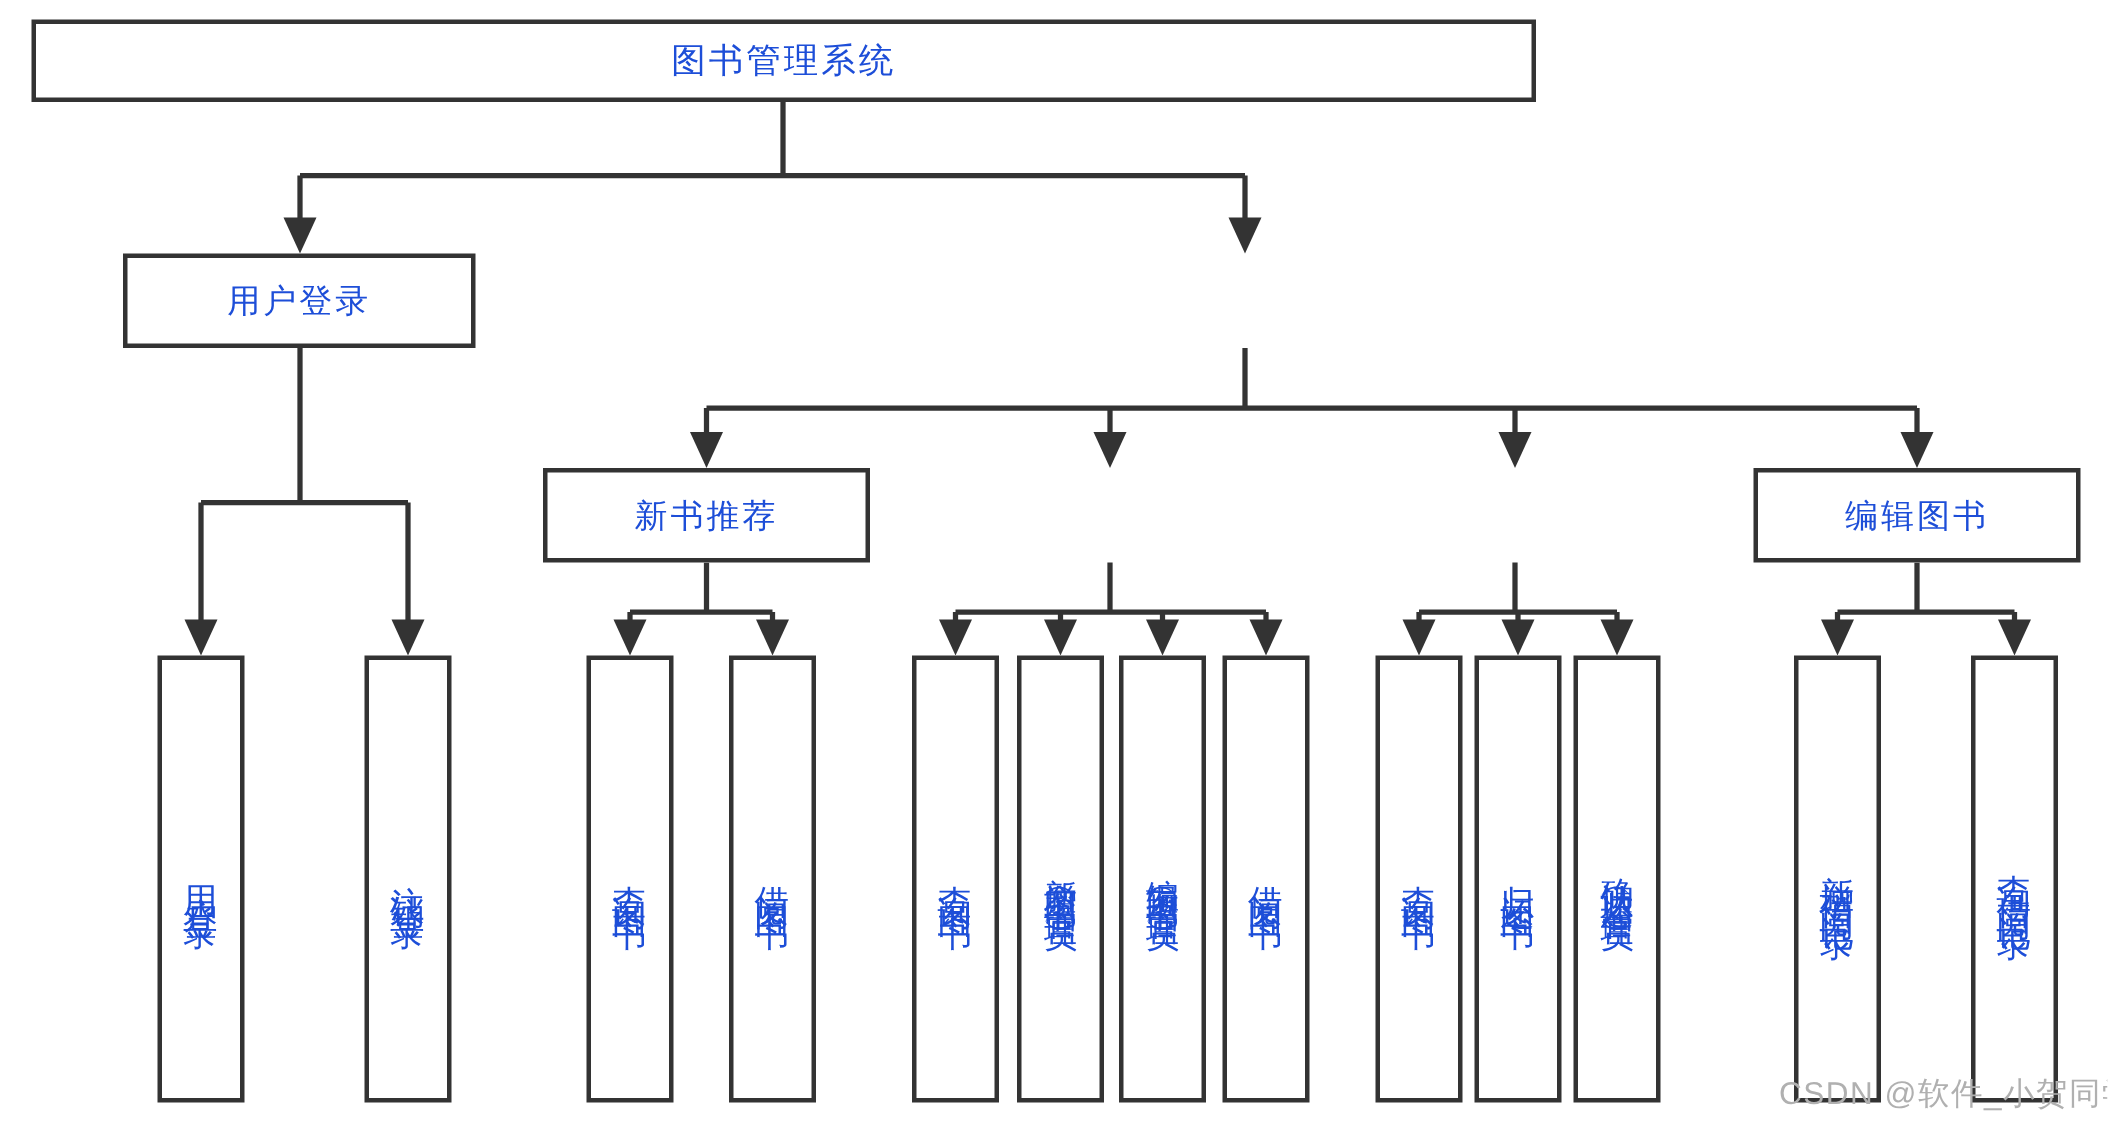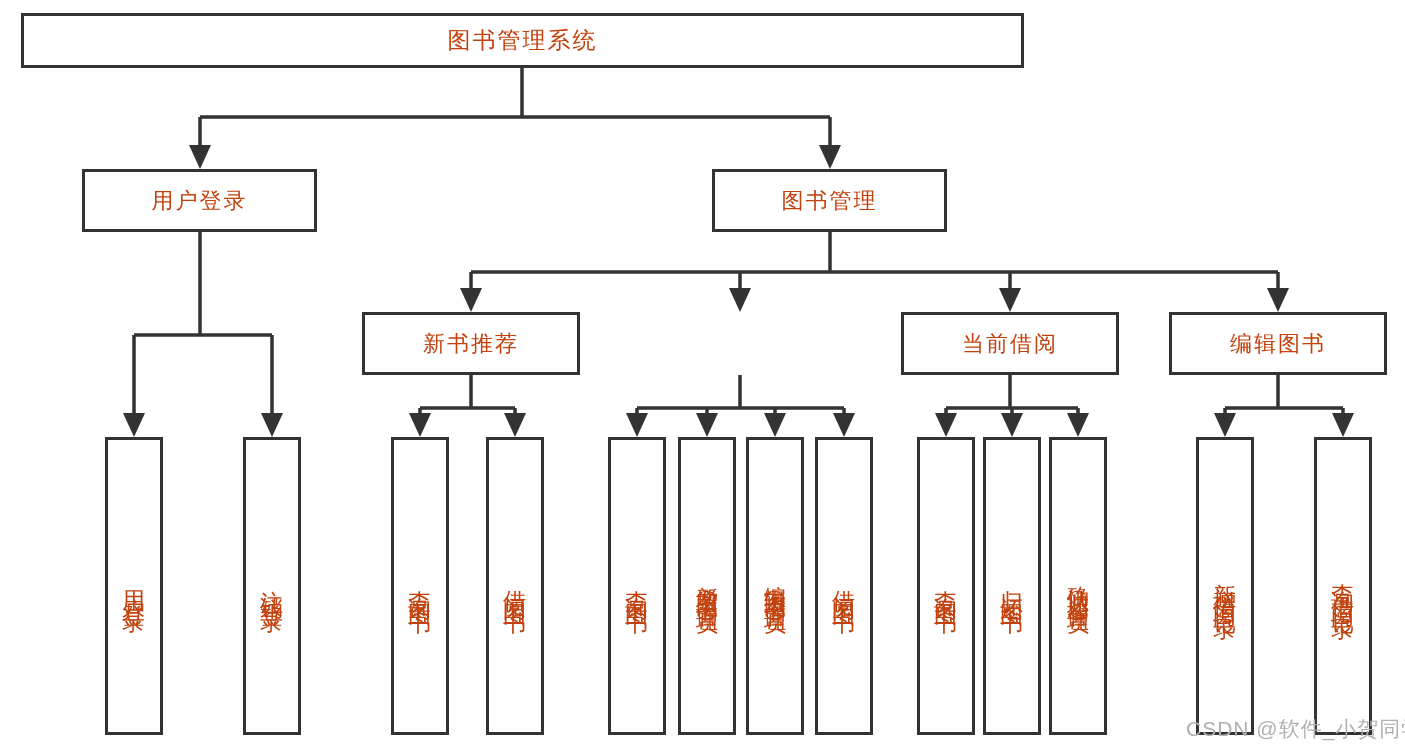--- a/index.html
+++ b/index.html
@@ -18,21 +18,21 @@
     pointer-events: none;
   }
   .node {
     position: absolute;
     box-sizing: border-box;
     border: 3px solid #333333;
     background: #ffffff;
     display: flex;
     align-items: center;
     justify-content: center;
-    color: #c2410c;
+    color: #1d4ed8;
   }
   .hbox { font-size: 22px; letter-spacing: 2px; }
   .root-box {
     left: 21px; top: 13px; width: 1003px; height: 55px;
     font-size: 23px;
   }
   .l2 { top: 169px; width: 235px; height: 63px; }
   .l3 { top: 312px; width: 218px; height: 63px; }
   .leaf {
     top: 437px; width: 58px; height: 298px;
@@ -88,24 +88,22 @@
       <polygon points="1001,413 1023,413 1012,437"></polygon>
       <polygon points="1067,413 1089,413 1078,437"></polygon>
       <polygon points="1214,413 1236,413 1225,437"></polygon>
       <polygon points="1332,413 1354,413 1343,437"></polygon>
     </g>
   </svg>
 
   <div class="node hbox root-box">图书管理系统</div>
 
   <div class="node hbox l2" style="left:82px;">用户登录</div>
-  <div class="node hbox l2" style="left:712px;">图书管理</div>
 
   <div class="node hbox l3" style="left:362px;">新书推荐</div>
-  <div class="node hbox l3" style="left:901px;">当前借阅</div>
   <div class="node hbox l3" style="left:1169px;">编辑图书</div>
 
   <div class="node leaf" style="left:105px;">用户登录</div>
   <div class="node leaf" style="left:243px;">注销登录</div>
 
   <div class="node leaf" style="left:391px;">查询图书</div>
   <div class="node leaf" style="left:486px;">借阅图书</div>
 
   <div class="node leaf" style="left:608px;">查询图书</div>
   <div class="node leaf long" style="left:678px;">新增图书（管理员）</div>

